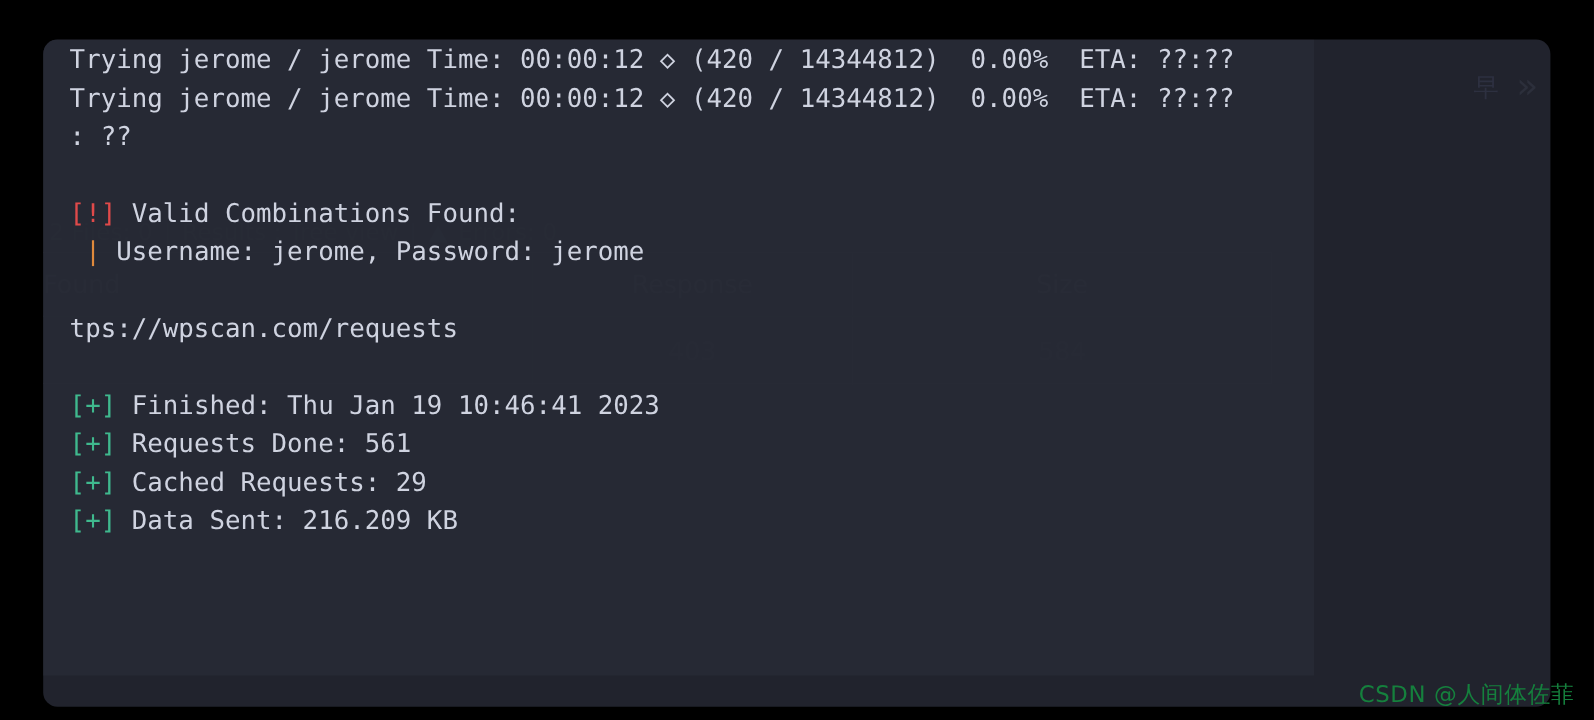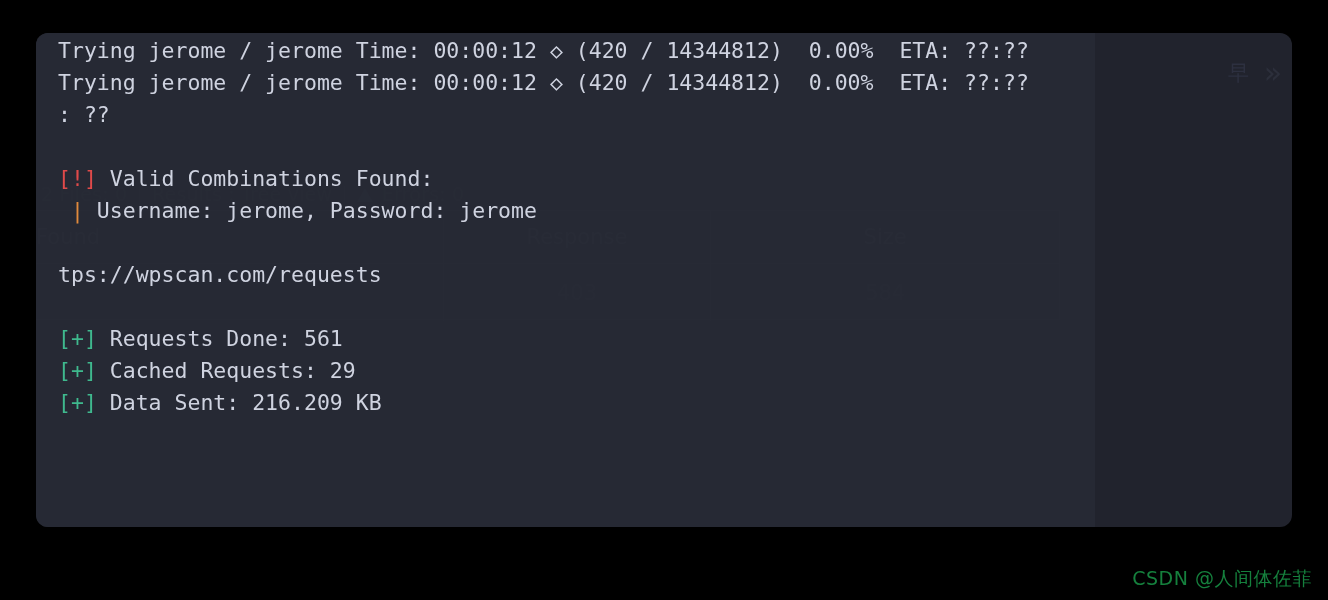--- a/index.html
+++ b/index.html
@@ -21,21 +21,21 @@
     inset: 0;
     background: #000000;
   }
 
   
   .app-panel {
     position: absolute;
     left: 36px;
     top: 33px;
     width: 1256px;
-    height: 494px;
+    height: 556px;
     background: #21232d;
     border-radius: 12px;
     overflow: hidden;
   }
 
   
   .ghost-layer {
     position: absolute;
     inset: 0;
     pointer-events: none;
@@ -213,20 +213,21 @@
     <div class="term-lines" id="term-lines">
         <div class="tline"><span class="dim">Trying jerome / jerome Time: 00:00:12 </span><span class="dim">◇</span><span class="dim"> (420 / 14344812)  0.00%  ETA: ??:??</span></div>
         <div class="tline"><span class="dim">Trying jerome / jerome Time: 00:00:12 </span><span class="dim">◇</span><span class="dim"> (420 / 14344812)  0.00%  ETA: ??:??</span></div>
         <div class="tline"><span class="dim">: ??</span></div>
         <div class="tline"><span class="dim"> </span></div>
         <div class="tline"><span class="tag-err">[!]</span><span class="dim"> Valid Combinations Found:</span></div>
         <div class="tline"><span class="pipe"> | </span><span class="dim">Username: jerome, Password: jerome</span></div>
         <div class="tline"><span class="dim"> </span></div>
         <div class="tline"><span class="dim">tps://wpscan.com/requests</span></div>
         <div class="tline"><span class="dim"> </span></div>
+        <div class="tline"><span class="tag-ok">[+]</span><span class="dim"> Finished: Thu Jan 19 10:46:41 2023</span></div>
         <div class="tline"><span class="tag-ok">[+]</span><span class="dim"> Requests Done: 561</span></div>
         <div class="tline"><span class="tag-ok">[+]</span><span class="dim"> Cached Requests: 29</span></div>
         <div class="tline"><span class="tag-ok">[+]</span><span class="dim"> Data Sent: 216.209 KB</span></div>
       </div>
 
   </div>
 
   <div class="watermark">CSDN @人间体佐菲</div>
 </div>
 

